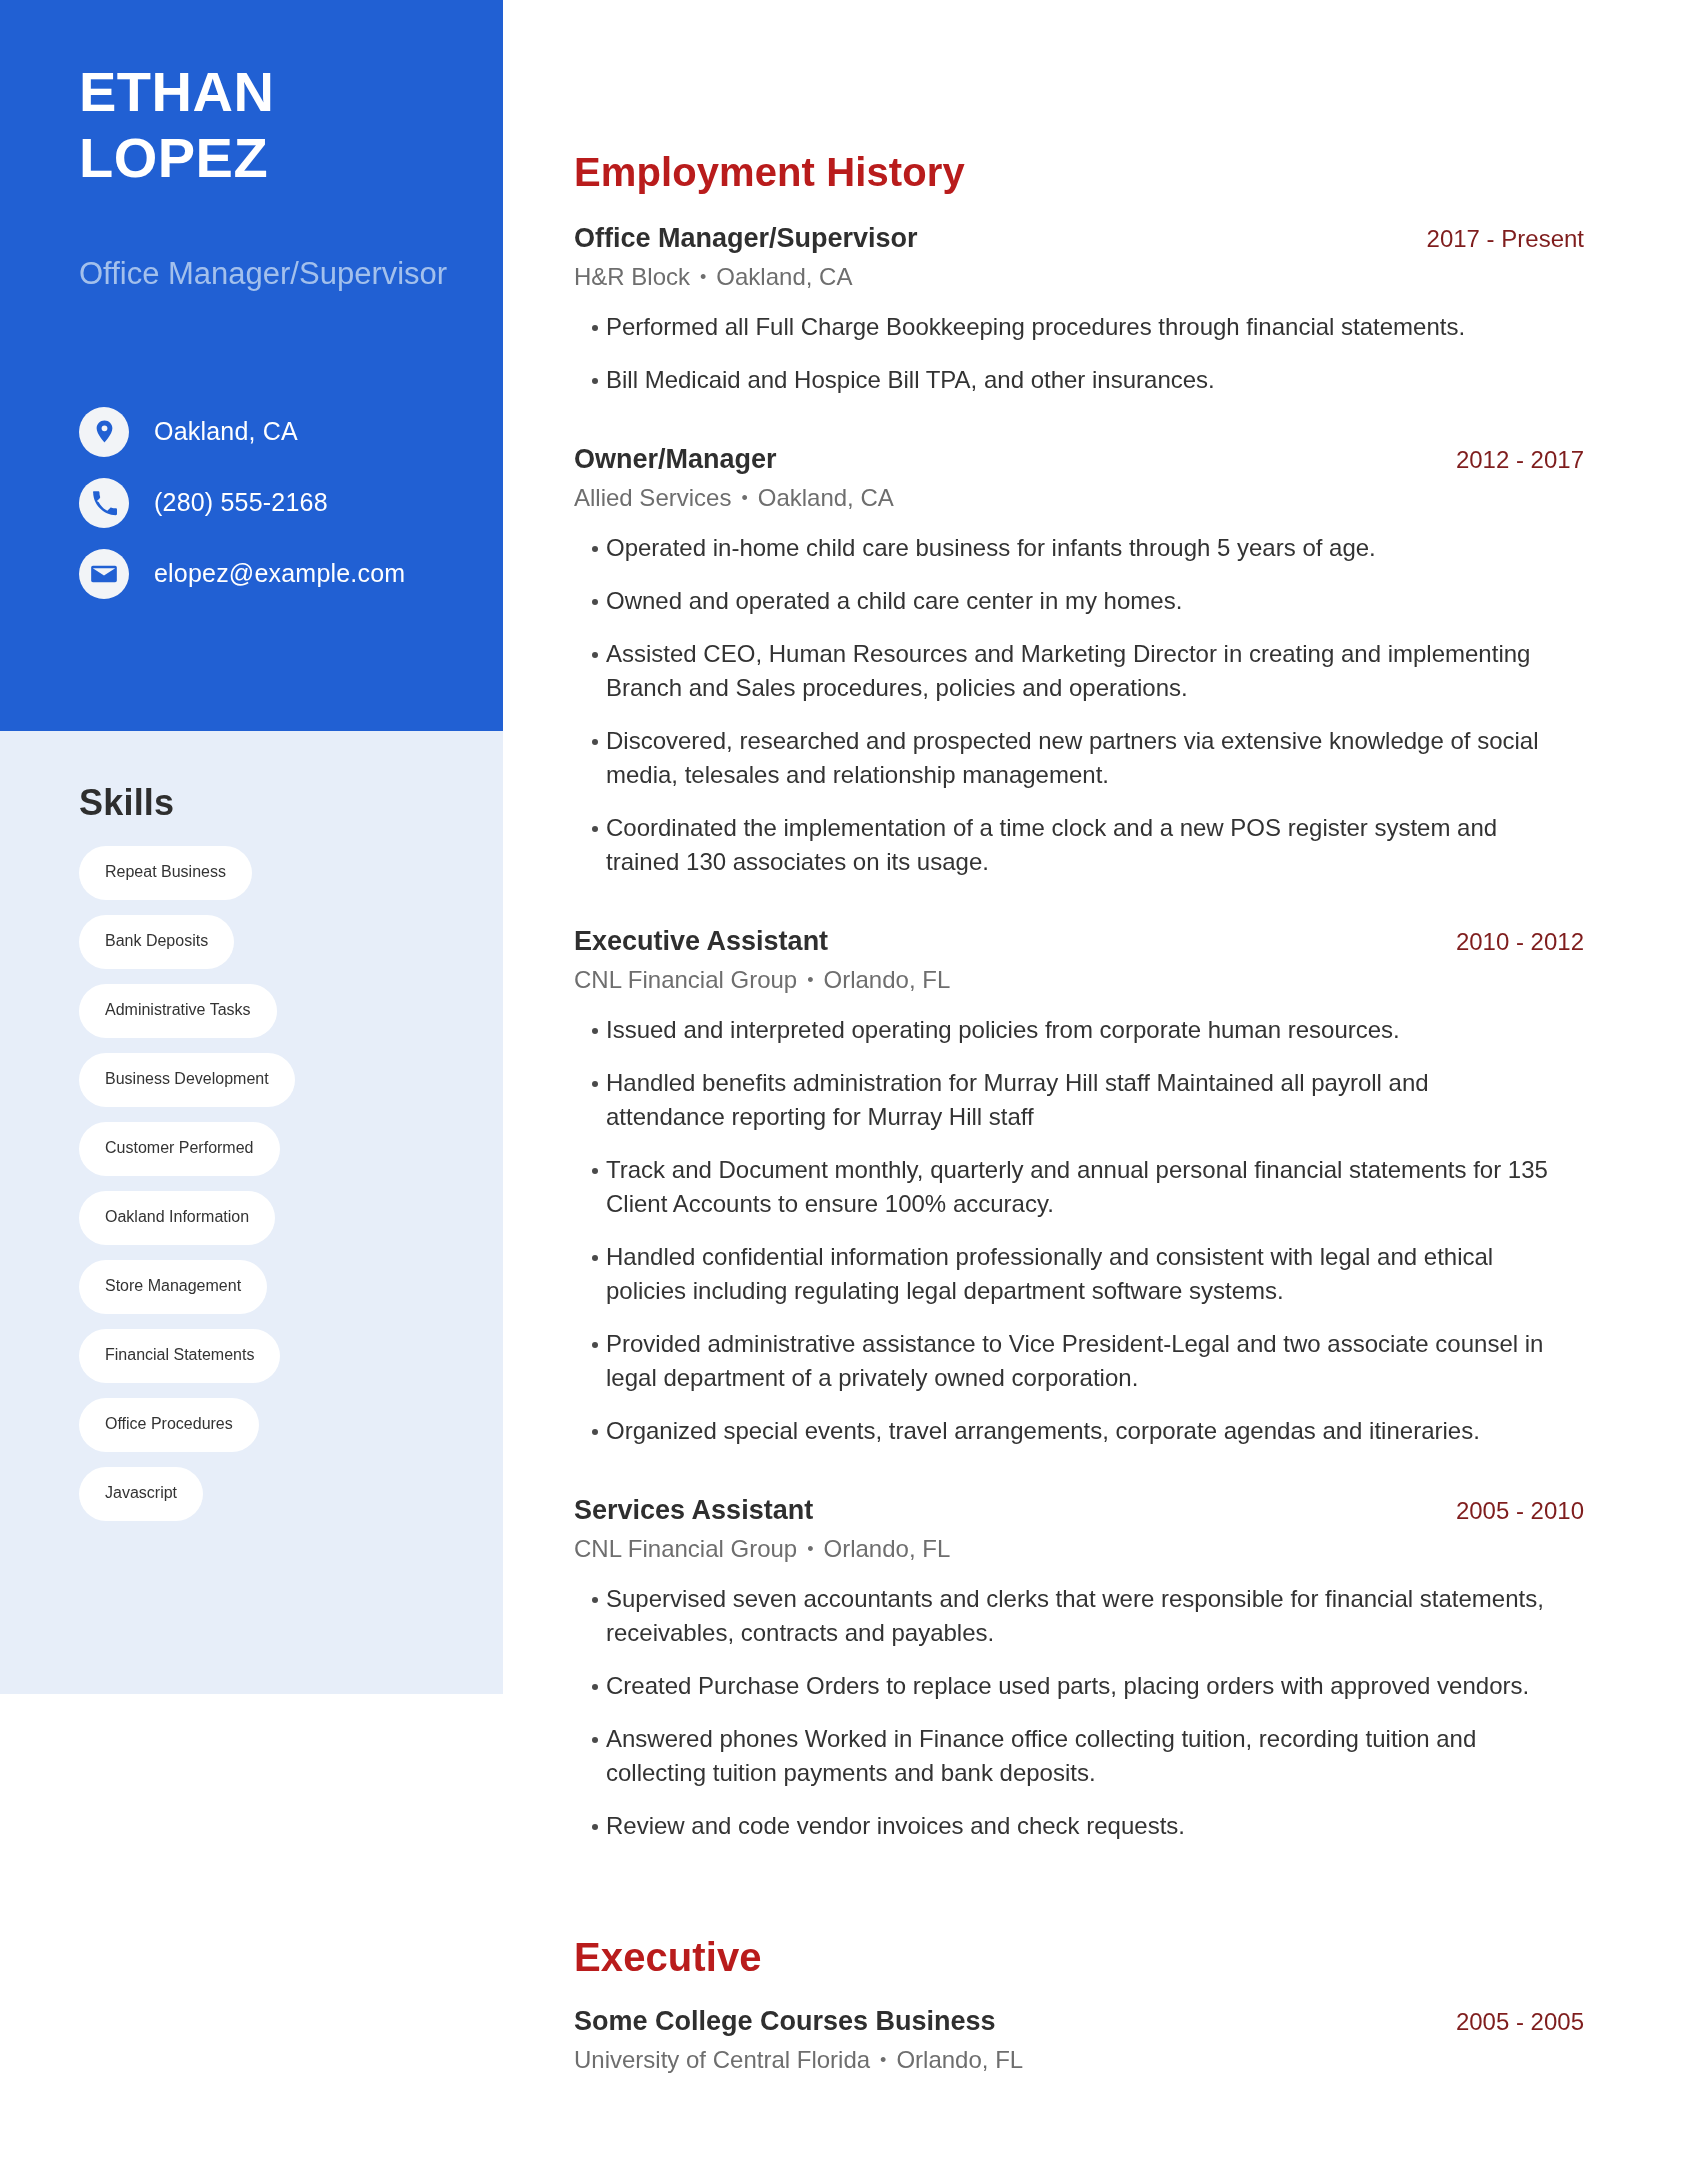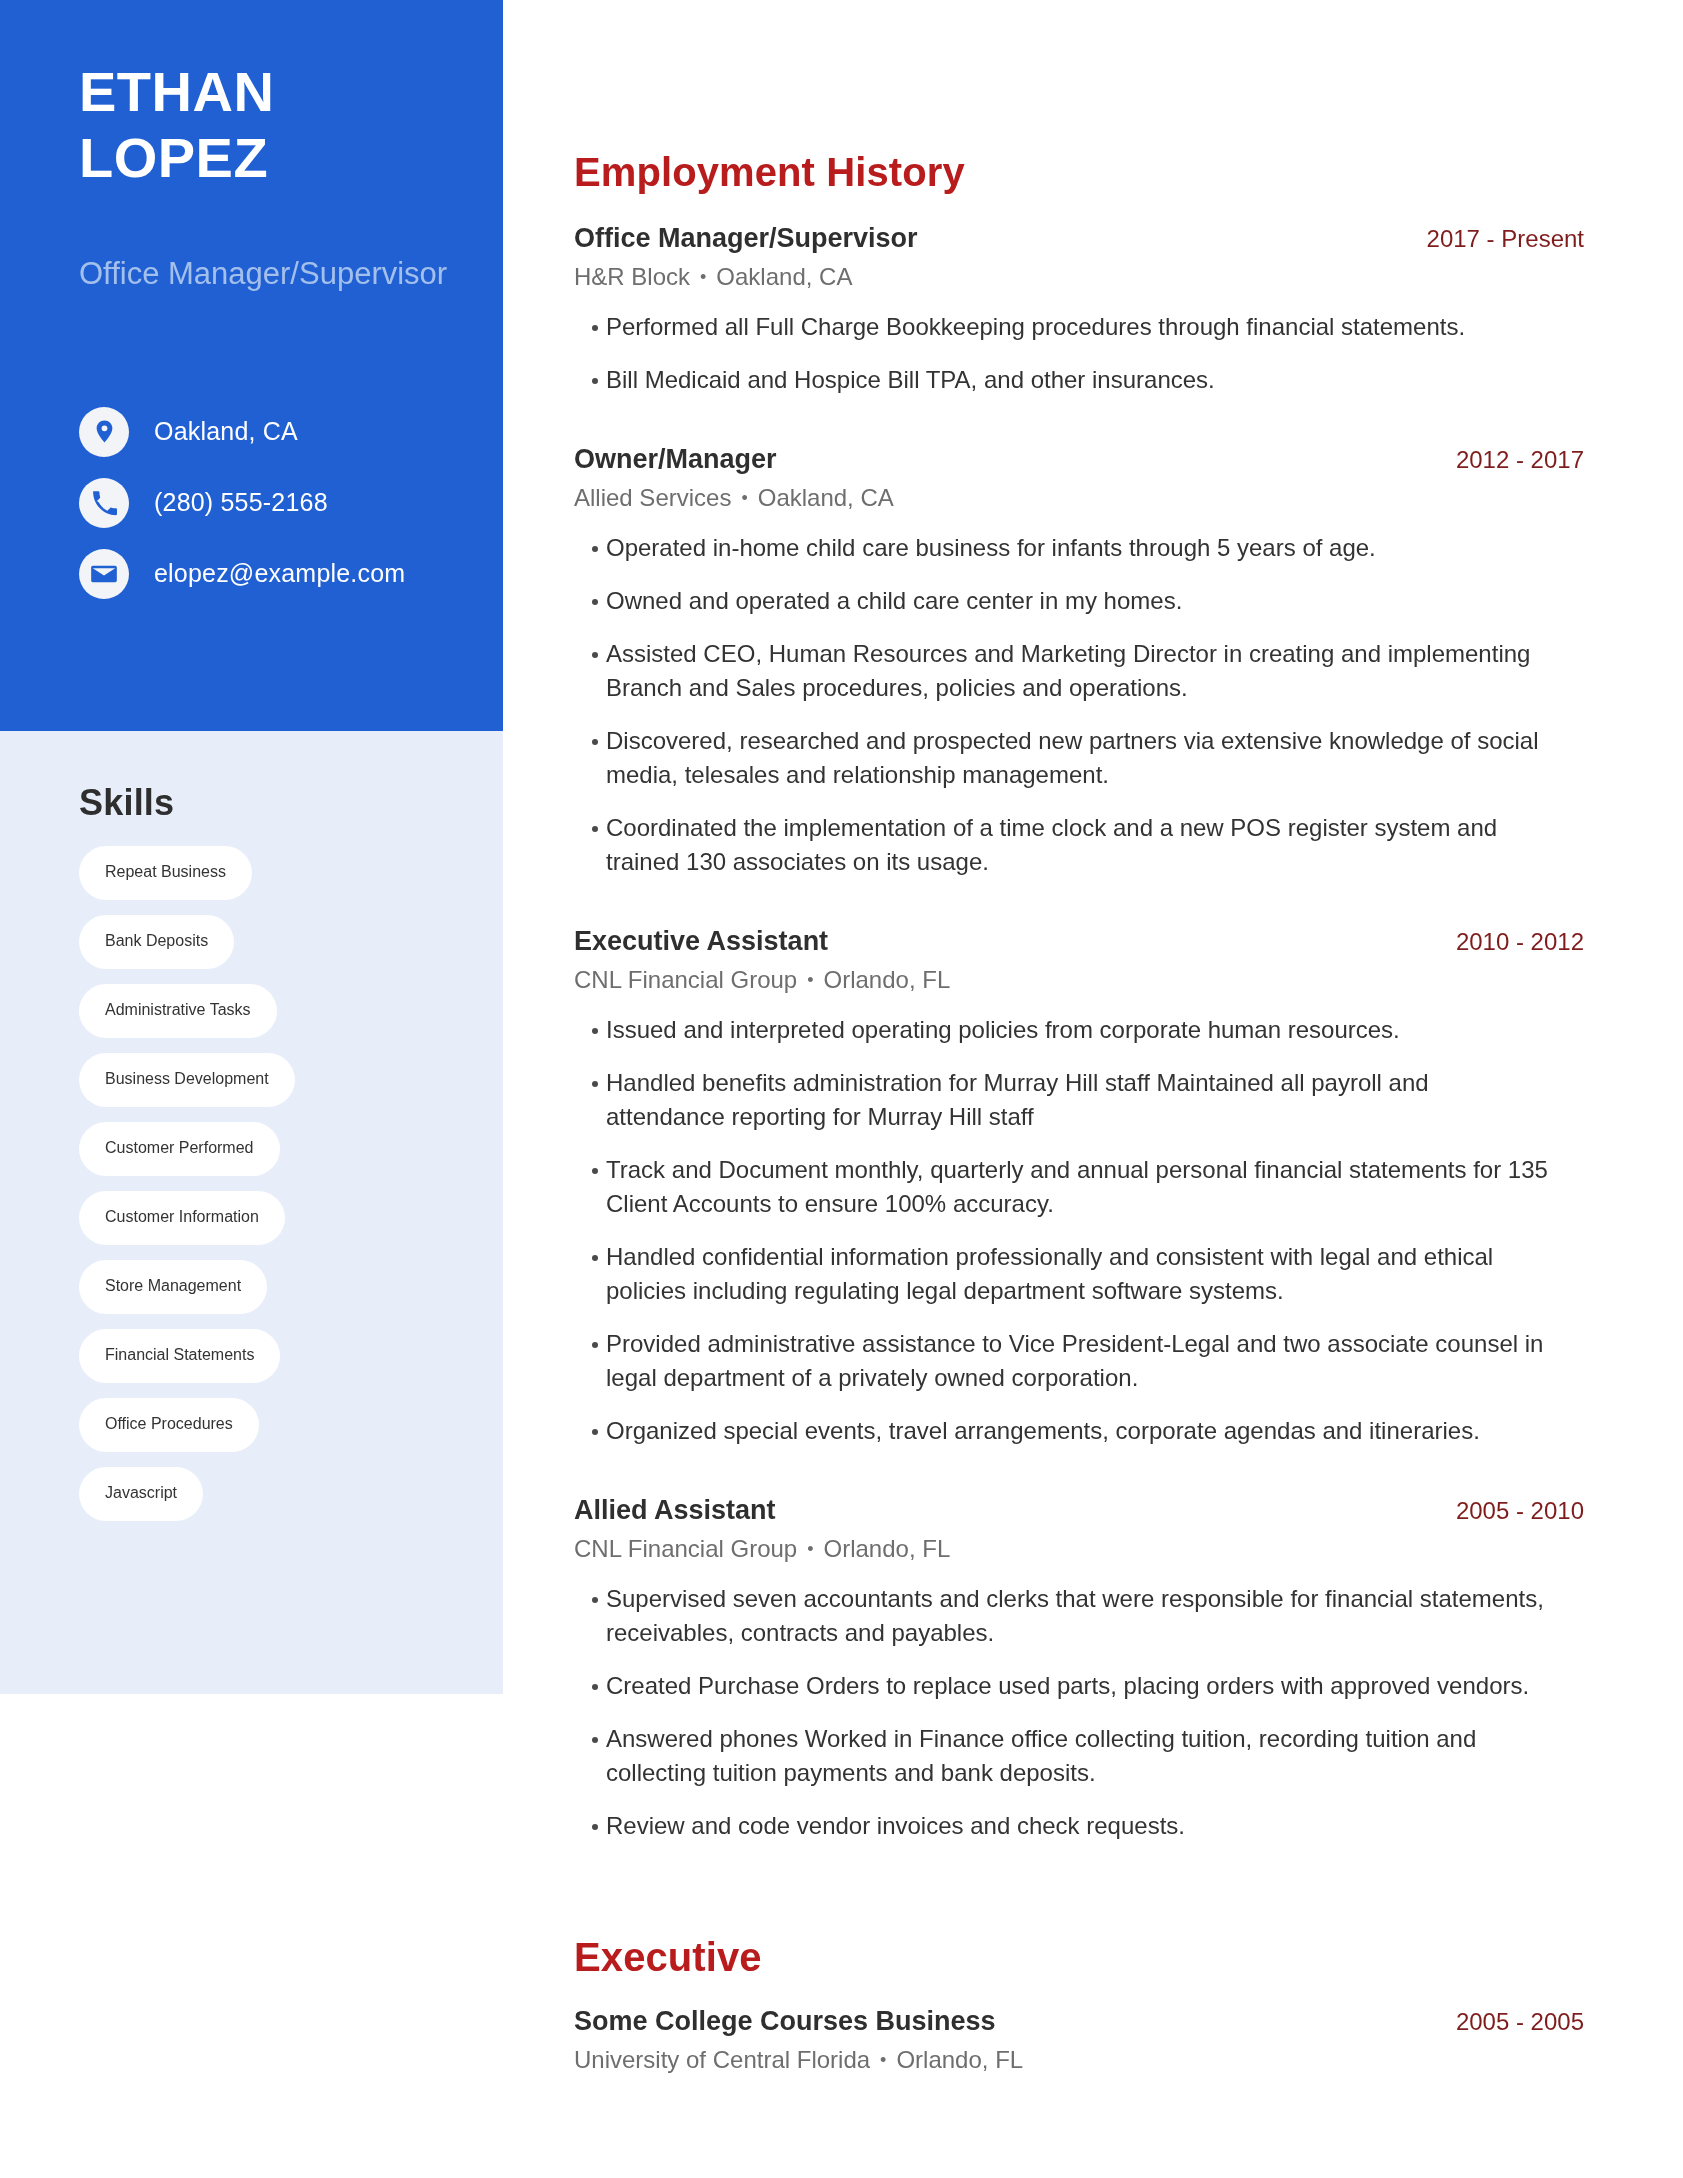--- a/index.html
+++ b/index.html
@@ -240,21 +240,21 @@
     </div>
 
     <div class="skills">
       <div class="skills-title">Skills</div>
       <ul class="skill-list">
         <li><span class="skill-pill">Repeat Business</span></li>
         <li><span class="skill-pill">Bank Deposits</span></li>
         <li><span class="skill-pill">Administrative Tasks</span></li>
         <li><span class="skill-pill">Business Development</span></li>
         <li><span class="skill-pill">Customer Performed</span></li>
-        <li><span class="skill-pill">Customer Information</span></li>
+        <li><span class="skill-pill">Oakland Information</span></li>
         <li><span class="skill-pill">Store Management</span></li>
         <li><span class="skill-pill">Financial Statements</span></li>
         <li><span class="skill-pill">Office Procedures</span></li>
         <li><span class="skill-pill">Javascript</span></li>
       </ul>
     </div>
   </aside>
 
   <main class="main">
 
@@ -310,21 +310,21 @@
         <li>Handled confidential information professionally and consistent with legal and ethical policies including regulating legal department software systems.</li>
         <li>Provided administrative assistance to Vice President-Legal and two associate counsel in legal department of a privately owned corporation.</li>
         <li>Organized special events, travel arrangements, corporate agendas and itineraries.</li>
       </ul>
     </section>
 
     <div class="entry-spacer"></div>
 
     <section class="entry">
       <div class="entry-head">
-        <span class="entry-title">Allied Assistant</span>
+        <span class="entry-title">Services Assistant</span>
         <span class="entry-dates">2005 - 2010</span>
       </div>
       <div class="entry-meta">
         <span>CNL Financial Group</span><span class="sep">•</span><span>Orlando, FL</span>
       </div>
       <ul class="bullets">
         <li>Supervised seven accountants and clerks that were responsible for financial statements, receivables, contracts and payables.</li>
         <li>Created Purchase Orders to replace used parts, placing orders with approved vendors.</li>
         <li>Answered phones Worked in Finance office collecting tuition, recording tuition and collecting tuition payments and bank deposits.</li>
         <li>Review and code vendor invoices and check requests.</li>

